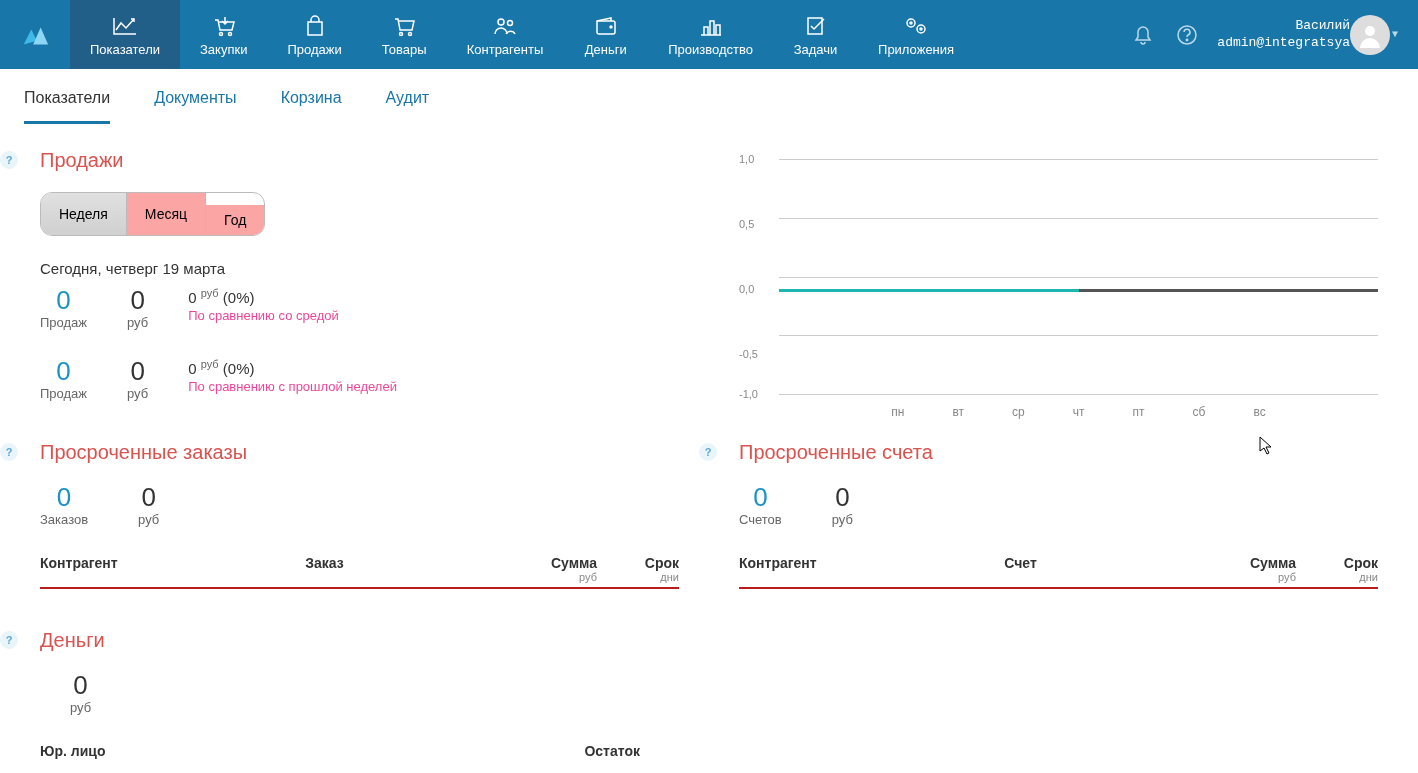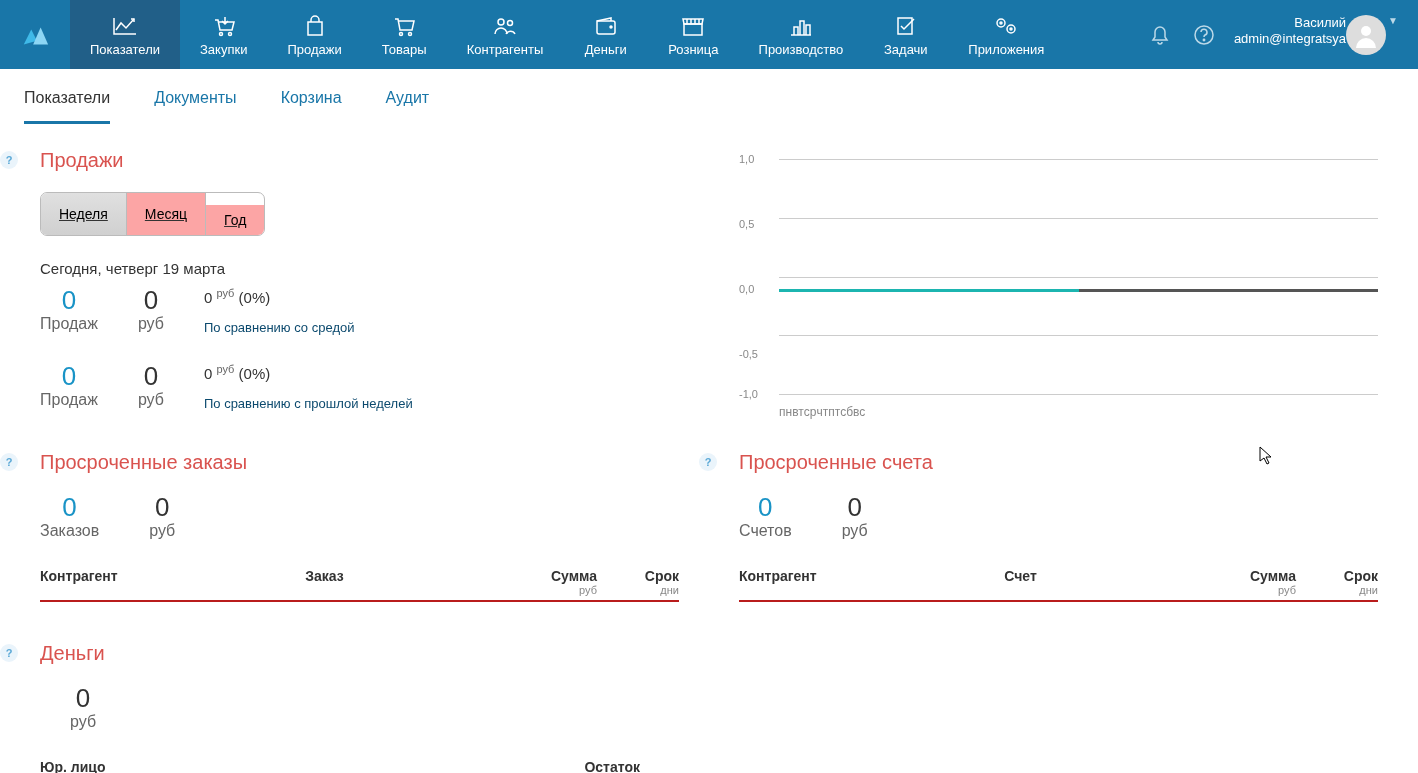--- a/index.html
+++ b/index.html
@@ -7,52 +7,52 @@
 .topnav { background: #1976a8; display: flex; align-items: stretch; height: 69px; color: #fff; }
 .logo { width: 70px; display: flex; align-items: center; justify-content: center; }
 .logo svg { width: 30px; height: 30px; }
 .nav-item { display: flex; flex-direction: column; align-items: center; justify-content: center; padding: 0 20px; cursor: pointer; min-width: 85px; }
 .nav-item.active { background: #215f88; }
 .nav-item .nav-icon { height: 28px; display: flex; align-items: center; justify-content: center; }
 .nav-item .nav-label { font-size: 13px; margin-top: 2px; }
 .nav-spacer { flex: 1; }
 .nav-right { display: flex; align-items: center; padding-right: 12px; }
 .icon-btn { width: 44px; display: flex; align-items: center; justify-content: center; cursor: pointer; }
-.user-block { display: flex; align-items: flex-start; gap: 0; padding: 0 8px; cursor: pointer; }
+.user-block { display: flex; align-items: center; gap: 0; padding: 0 8px; cursor: pointer; font-family: Liberation Mono, monospace; }
 .user-text { text-align: right; font-size: 13px; line-height: 1.3; }
 .avatar { width: 40px; height: 40px; border-radius: 50%; background: #ddd; display: flex; align-items: center; justify-content: center; }
 .caret { font-size: 10px; color: #bcd9e8; margin-left: 2px; }
 .subtabs { display: flex; gap: 44px; padding: 20px 24px 0 24px; border-bottom: 1px solid transparent; }
 .subtab { font-size: 16px; color: #1976a8; padding-bottom: 14px; cursor: pointer; }
 .subtab.active { color: #333; border-bottom: 3px solid #1976a8; }
 .content { padding: 24px 40px 40px 40px; }
 .row { display: flex; gap: 60px; }
 .col { flex: 1; }
 .section { margin-bottom: 40px; position: relative; }
 .help-badge { position: absolute; left: -40px; top: 2px; width: 18px; height: 18px; border-radius: 50%; background: #eaf4fb; color: #5aa8d6; font-size: 11px; font-weight: bold; display: flex; align-items: center; justify-content: center; cursor: pointer; }
 .section-title { font-size: 20px; color: #d9534f; margin-bottom: 20px; font-weight: normal; }
-.period-btns { display: inline-flex; border: 1px solid #bbb; border-radius: 7px; overflow: hidden; margin-bottom: 24px; text-decoration: underline; }
+.period-btns { display: inline-flex; border: 1px solid #bbb; border-radius: 12px; overflow: hidden; margin-bottom: 24px; }
 .period-btn { padding: 7px 18px; font-size: 14px; background: #fca5a5; border: none; cursor: pointer; border-right: 1px solid #bbb; }
 .period-btn:last-child { border-right: none; margin-top: 12px; }
 .period-btn.active { background: linear-gradient(#e0e0e0, #d0d0d0); }
 .subhead { font-size: 15px; color: #333; margin-bottom: 10px; }
 .stats-row { display: flex; align-items: flex-start; gap: 40px; margin-bottom: 28px; }
 .stat { text-align: center; }
 .big-num { font-size: 26px; color: #1993c6; line-height: 1; }
 .big-num.dark { color: #333; }
-.stat-label { font-size: 16px; color: #666; margin-top: 2px; }
+.stat-label { font-size: 13px; color: #666; margin-top: 2px; }
 .compare { font-size: 15px; }
 .compare .line1 { color: #333; }
 .compare .rub { font-size: 11px; vertical-align: super; color: #666; }
-.compare .line2 { font-size: 13px; color: #0c4a6e; margin-top: 14px; }
+.compare .line2 { font-size: 13px; color: #ec4899; margin-top: 2px; }
 .chart { position: relative; height: 260px; margin-top: 10px; }
 .chart-grid { position: absolute; left: 40px; right: 0; top: 0; bottom: 25px; }
 .chart-grid .hline { position: absolute; left: 0; right: 0; border-top: 1px solid #ccc; }
 .chart-ylabel { position: absolute; left: 0; font-size: 11px; color: #888; transform: translateY(-50%); }
-.chart-xaxis { position: absolute; left: 40px; right: 0; bottom: 0; display: flex; justify-content: flex-start; font-size: 12px; color: #888; }
+.chart-xaxis { position: absolute; left: 40px; right: 0; bottom: 0; display: flex; justify-content: center; font-size: 12px; color: #888; gap: 48px; }
 .chart-series { position: absolute; left: 40px; right: 0; top: 50%; height: 2px; display: flex; }
 .chart-series .seg { height: 3px; }
 .tbl { width: 100%; margin-top: 12px; }
 .tbl-head { display: flex; border-bottom: 2px solid #b91c1c; padding-bottom: 4px; font-weight: bold; font-size: 14px; }
 .tbl-head .sub { font-weight: normal; font-size: 11px; color: #888; display: block; }
 .th-l { flex: 2; text-align: left; }
 .th-m { flex: 1.2; text-align: left; }
 .th-r { flex: 1; text-align: right; }
 .th-r2 { width: 70px; text-align: right; margin-left: 12px; }
 .cursor-img { position: absolute; pointer-events: none; }
@@ -124,30 +124,20 @@
           <path d="M3 6 H19 a2 2 0 0 1 2 2 V17 a2 2 0 0 1 -2 2 H5 a2 2 0 0 1 -2 -2 Z"></path>
           <path d="M3 6 L17 3 V6"></path>
           <circle cx="17" cy="12" r="1" fill="#fff"></circle>
         </svg>
       </span>
     <span class="nav-label">Деньги</span>
   </div>
   <div class="nav-item">
     <span class="nav-icon">
         <svg width="24" height="22" viewBox="0 0 24 22" fill="none" stroke="#fff" stroke-width="1.5">
-          <path d="M3 9 H21 V20 H3 Z"></path>
-          <path d="M2 4 H22 L21 9 H3 Z"></path>
-          <path d="M6 4 V9 M10 4 V9 M14 4 V9 M18 4 V9"></path>
-        </svg>
-      </span>
-    <span class="nav-label">Розница</span>
-  </div>
-  <div class="nav-item">
-    <span class="nav-icon">
-        <svg width="24" height="22" viewBox="0 0 24 22" fill="none" stroke="#fff" stroke-width="1.5">
           <path d="M2 20 H22"></path>
           <path d="M5 20 V12 H9 V20 M11 20 V6 H15 V20 M17 20 V10 H21 V20"></path>
         </svg>
       </span>
     <span class="nav-label">Производство</span>
   </div>
   <div class="nav-item">
     <span class="nav-icon">
         <svg width="22" height="22" viewBox="0 0 22 22" fill="none" stroke="#fff" stroke-width="1.5">
           <path d="M3 3 H17 V19 H3 Z"></path>

